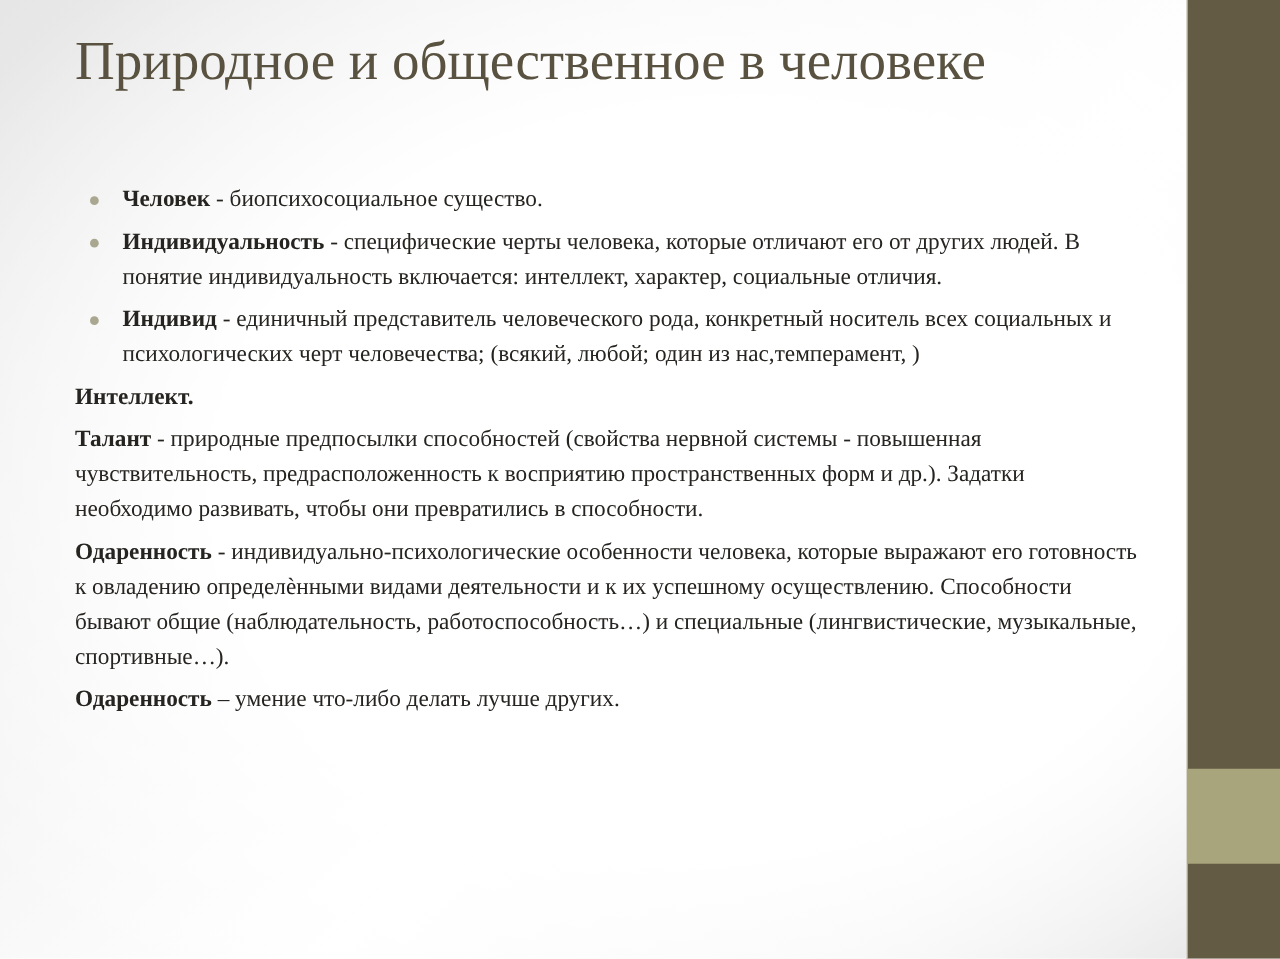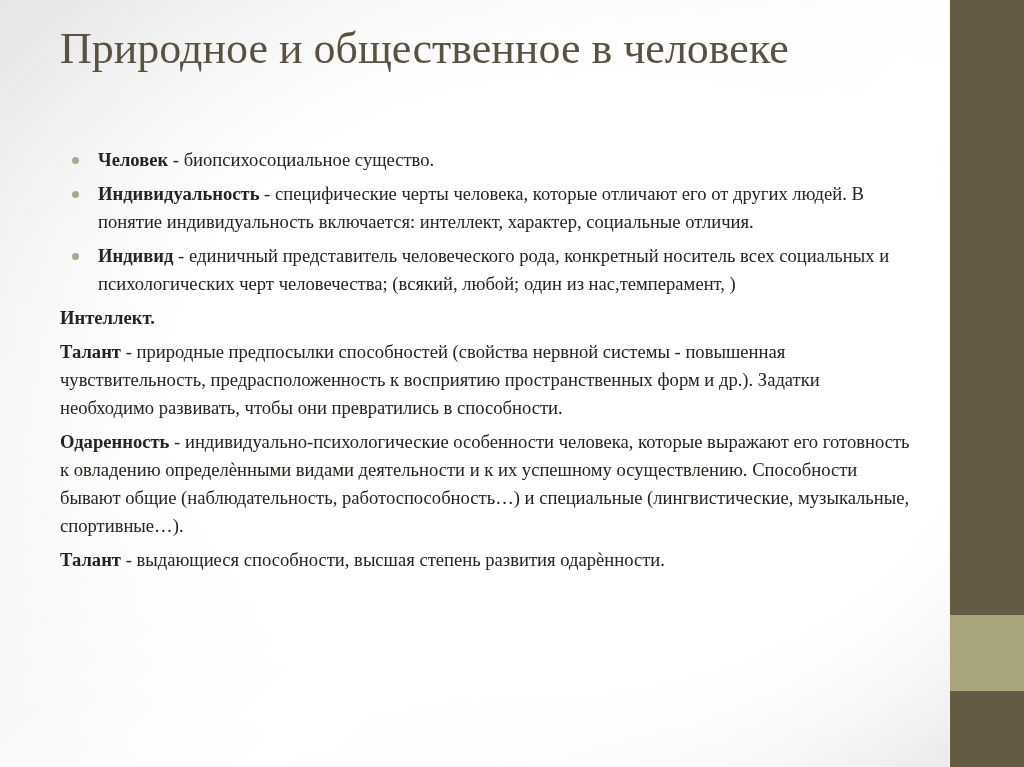--- a/index.html
+++ b/index.html
@@ -110,20 +110,20 @@
     <p class="para">
       <span class="term">Интеллект.</span><span></span>
     </p>
     <p class="para">
       <span class="term">Талант</span><span> - природные предпосылки способностей (свойства нервной системы - повышенная чувствительность, предрасположенность к восприятию пространственных форм и др.). Задатки необходимо развивать, чтобы они превратились в способности.</span>
     </p>
     <p class="para">
       <span class="term">Одаренность</span><span> - индивидуально-психологические особенности человека, которые выражают его готовность к овладению определѐнными видами деятельности и к их успешному осуществлению. Способности бывают общие (наблюдательность, работоспособность…) и специальные (лингвистические, музыкальные, спортивные…).</span>
     </p>
     <p class="para">
-      <span class="term">Талант</span><span> - выдающиеся способности, высшая степень развития одарѐнности.</span>
+      <span class="term">Одаренность</span><span> – умение что-либо делать лучше других.</span>
     </p>
   </div>
 </div>
 
 <div class="sidebar">
   <div class="accent-band"></div>
 </div>
 
 </body></html>

